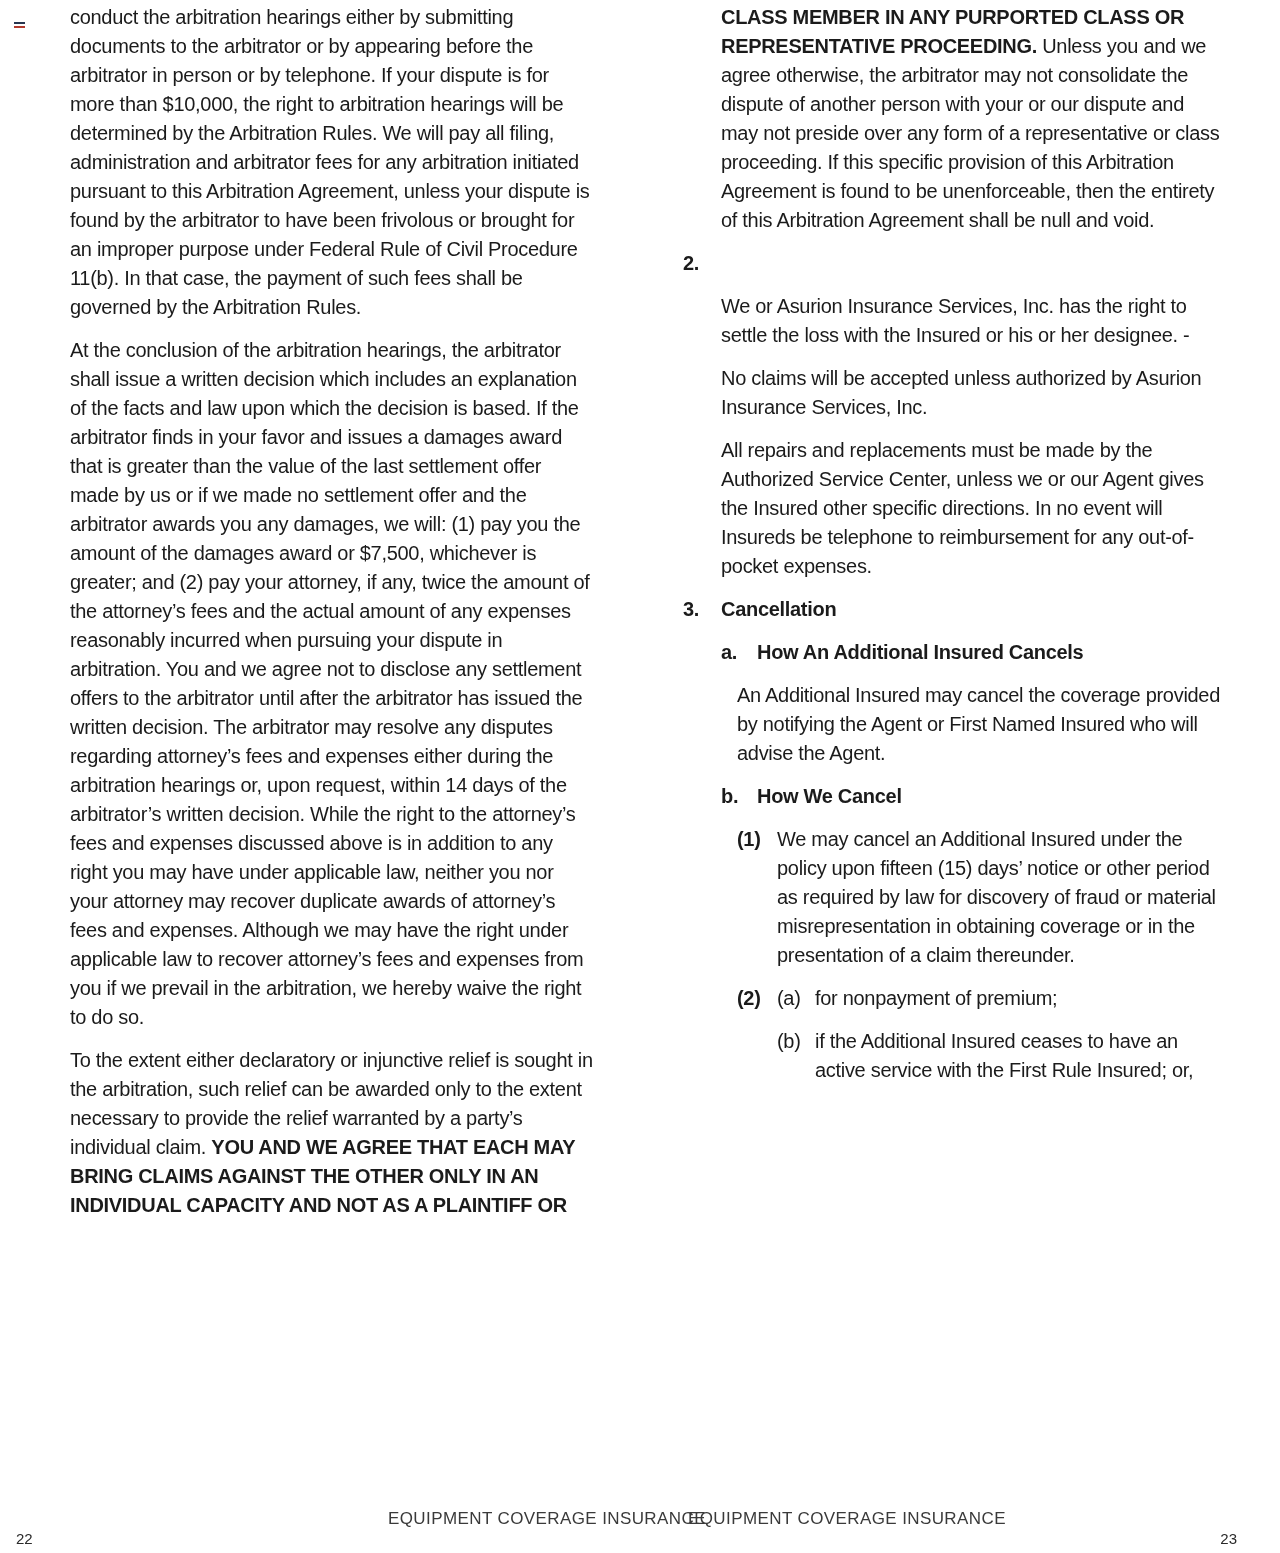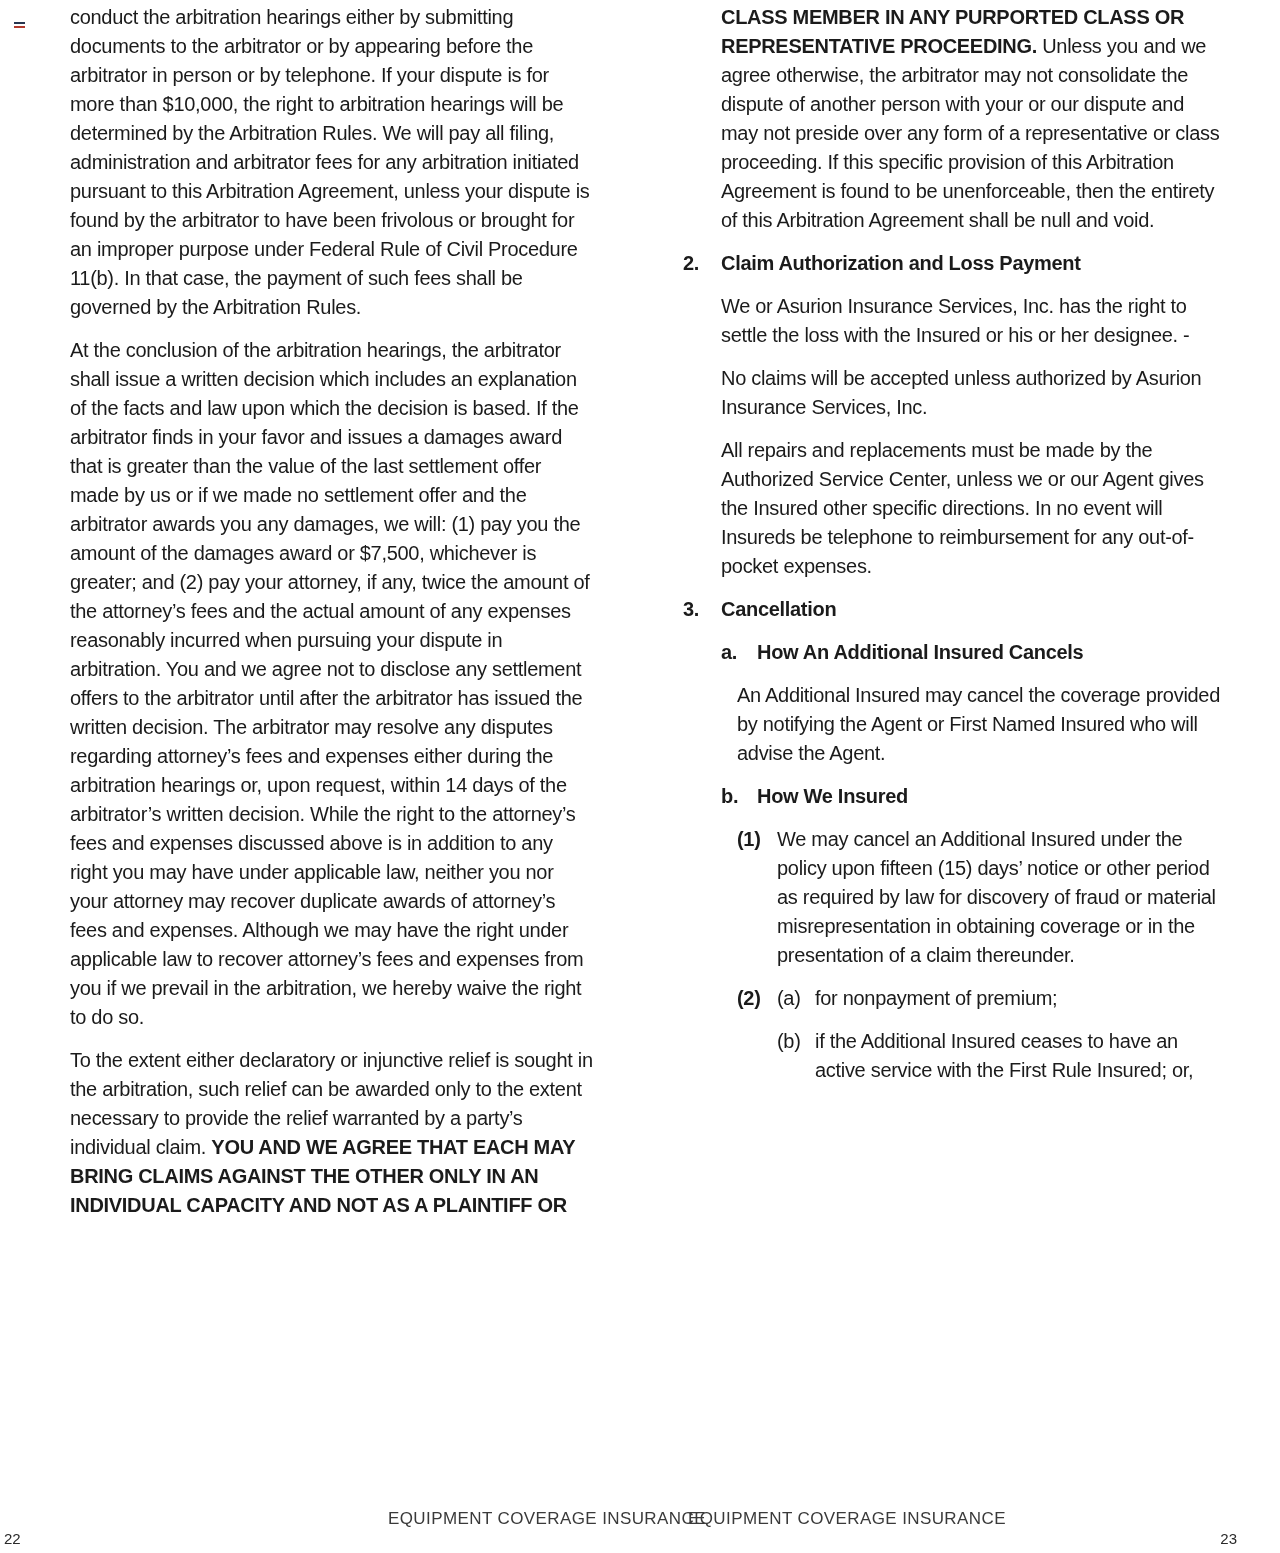--- a/index.html
+++ b/index.html
@@ -82,21 +82,21 @@
     bottom: 6px;
     height: 18px;
     font-size: 12px;
   }
   .footer .page-num {
     position: absolute;
     bottom: 0;
     font-size: 15px;
     color: #2a2a2a;
   }
-  .footer .page-num.left { left: 4px; margin-top: 8px; }
+  .footer .page-num.left { left: 16px; margin-top: 8px; }
   .footer .page-num.right { right: 4px; }
   .footer .footer-title {
     position: absolute;
     bottom: 18px;
     font-size: 17px;
     letter-spacing: 0.4px;
     color: #3a3a3a;
   }
   .footer .footer-title.left-title { left: 388px; }
   .footer .footer-title.right-title { left: 688px; }
@@ -123,21 +123,20 @@
 
     <div class="col col-right">
 
       <p class="indented">
         <strong>CLASS MEMBER IN ANY PURPORTED CLASS OR REPRESENTATIVE PROCEEDING.</strong><span> Unless you and we agree otherwise, the arbitrator may not consolidate the dispute of another person with your or our dispute and may not preside over any form of a representative or class proceeding. If this specific provision of this Arbitration Agreement is found to be unenforceable, then the entirety of this Arbitration Agreement shall be null and void.</span>
       </p>
 
       <div class="section">
         <div class="section-heading">
           <span class="sec-num">2.</span>
-          <span class="heading-text">Claim Authorization and Loss Payment</span>
         </div>
         <div class="section-body">
           <p>We or Asurion Insurance Services, Inc. has the right to settle the loss with the Insured or his or her designee. -</p>
           <p>No claims will be accepted unless authorized by Asurion Insurance Services, Inc.</p>
           <p>All repairs and replacements must be made by the Authorized Service Center, unless we or our Agent gives the Insured other specific directions. In no event will Insureds be telephone to reimbursement for any out-of-pocket expenses.</p>
         </div>
       </div>
 
       <div class="section">
         <div class="section-heading">
@@ -152,21 +151,21 @@
               <span class="heading-text">How An Additional Insured Cancels</span>
             </div>
             <div class="sub-body">
               <p>An Additional Insured may cancel the coverage provided by notifying the Agent or First Named Insured who will advise the Agent.</p>
             </div>
           </div>
 
           <div class="subsection">
             <div class="sub-heading">
               <span class="sub-letter">b.</span>
-              <span class="heading-text">How We Insured</span>
+              <span class="heading-text">How We Cancel</span>
             </div>
             <div class="sub-body">
 
               <div class="numbered-item">
                 <span class="item-num">(1)</span>
                 <div class="item-text">
                   <p class="inner-para" style="margin-bottom:0;">We may cancel an Additional Insured under the policy upon fifteen (15) days’ notice or other period as required by law for discovery of fraud or material misrepresentation in obtaining coverage or in the presentation of a claim thereunder.</p>
                 </div>
               </div>
 

